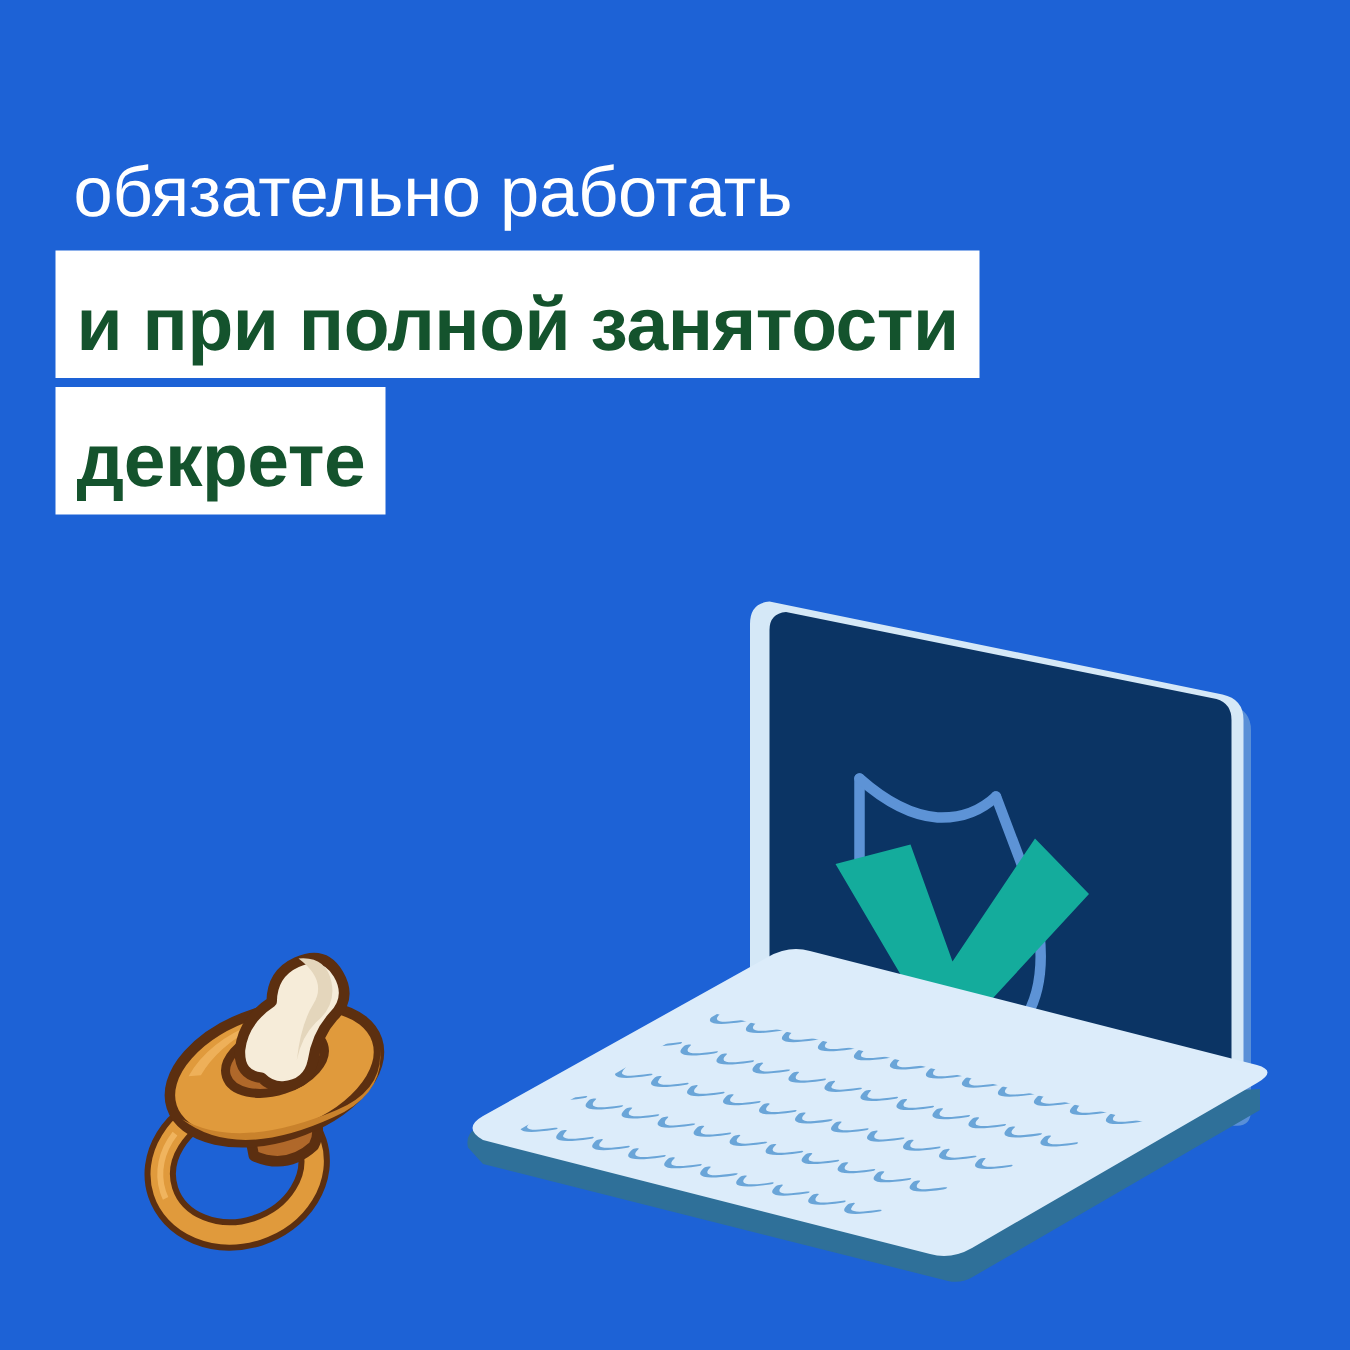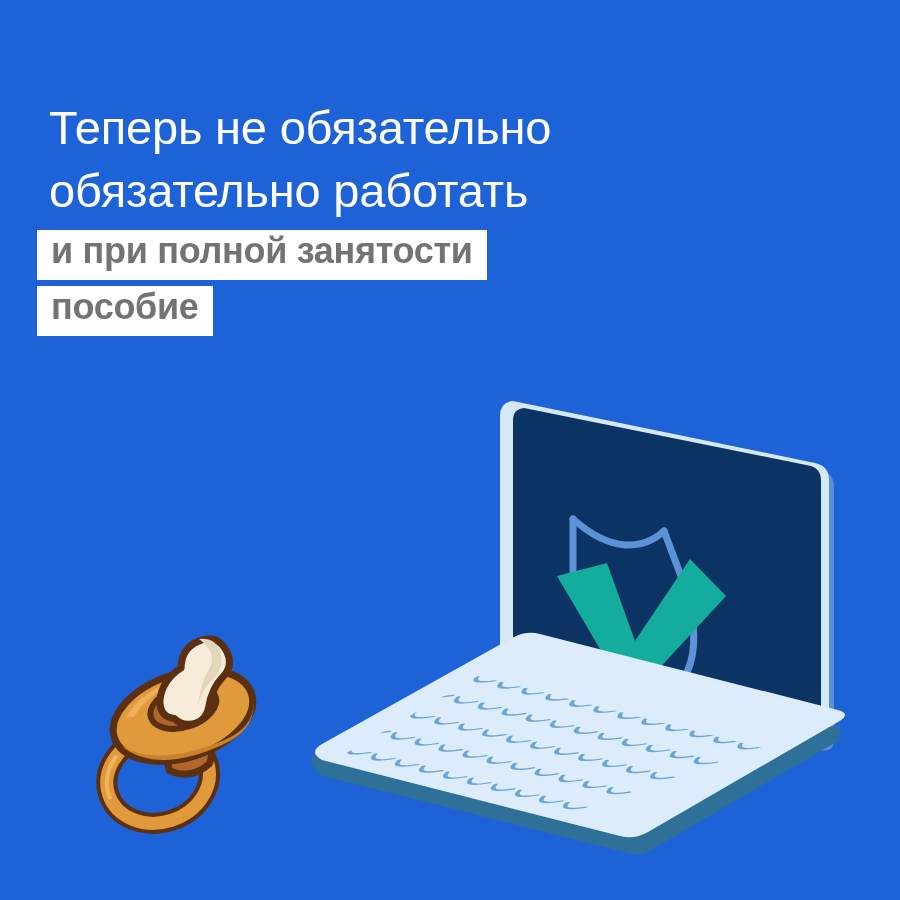--- a/index.html
+++ b/index.html
@@ -38,25 +38,25 @@
     letter-spacing: -0.2px;
     padding-bottom: 16px;
   }
   .hl-wrap {
     margin-left: 37px;
     padding-bottom: 6px;
   }
   .hl-hi {
     display: inline-block;
     background: #ffffff;
-    color: #737373;
-    font-size: 36px;
+    color: #14532d;
+    font-size: 50px;
     font-weight: 700;
     letter-spacing: -0.3px;
-    padding: 3px 14px 11px 14px;
+    padding: 24px 14px 11px 14px;
     line-height: 1.0;
   }
 
   
   #laptop {
     position: absolute;
     left: 300px;
     top: 380px;
     width: 560px;
     height: 500px;
@@ -73,31 +73,30 @@
   }
   #pacifier svg { display: block; width: 100%; height: 100%; }
 </style>
 </head>
 <body>
 
 <div id="poster" style="background: rgb(29, 98, 214);">
 
   <div id="headline">
 
-    <span class="hl-line hl-plain">Теперь не обязательно</span>
 
     <span class="hl-line hl-plain">обязательно работать</span>
 
 
     <span class="hl-line hl-wrap">
       <span class="hl-hi">и при полной занятости</span>
     </span>
 
     <span class="hl-line hl-wrap">
-      <span class="hl-hi">пособие</span>
+      <span class="hl-hi">декрете</span>
     </span>
 
   </div>
 
   <div id="laptop">
     <svg viewBox="0 0 560 500" xmlns="http://www.w3.org/2000/svg" aria-hidden="true">
       <defs>
         <clipPath id="screenClip">
           <path d="M213 38 Q213 26 225 25 L512 84 Q523 87 523 99 L523 347 Q523 358 512 355 L225 282 Q213 279 213 267 Z"></path>
         </clipPath>

